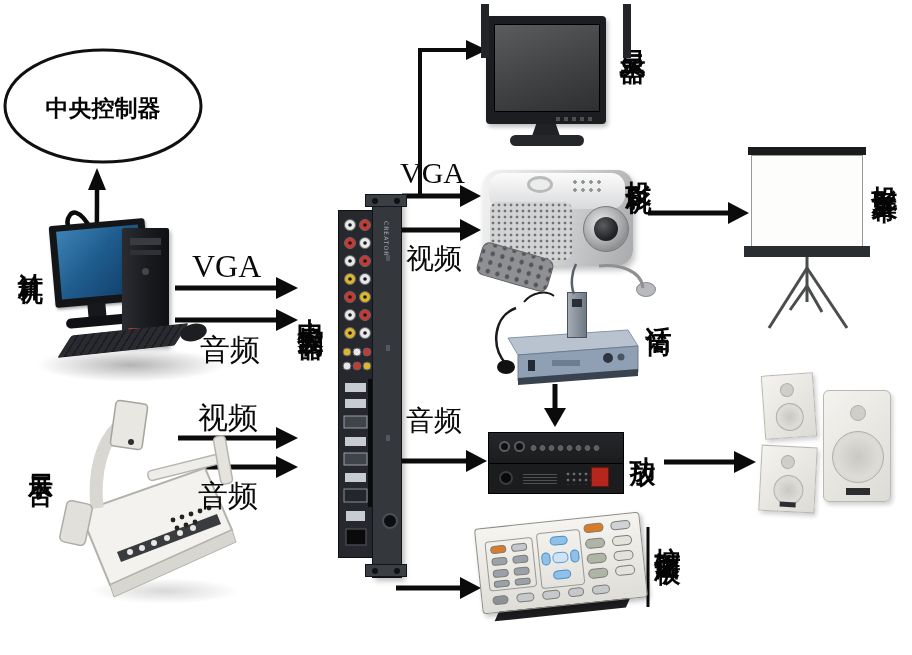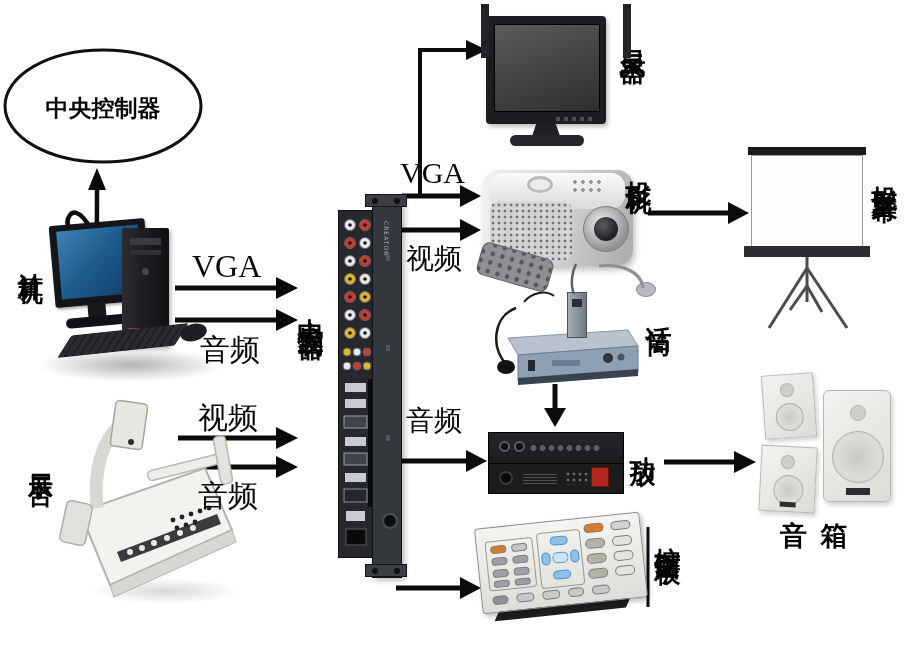--- a/index.html
+++ b/index.html
@@ -426,21 +426,20 @@
       <div class="spk-tweet" style="left:19px;top:8px;width:14px;height:14px;"></div>
       <div class="spk-woofer" style="left:13px;top:28px;width:30px;height:30px;"></div>
       <div class="spk-tag" style="left:20px;bottom:4px;width:16px;height:5px;"></div>
     </div>
     <div class="spk" style="left:823px;top:390px;width:68px;height:112px;border-radius:6px;">
       <div class="spk-tweet" style="left:26px;top:14px;width:16px;height:16px;"></div>
       <div class="spk-woofer" style="left:8px;top:40px;width:52px;height:52px;"></div>
       <div class="spk-tag" style="left:22px;bottom:6px;width:24px;height:7px;"></div>
     </div>
   </div>
-  <div class="hlabel" style="left:780px;top:518px;font-size:27px;letter-spacing:2px;">音 箱</div>
 
   <div>
     <div class="bp-base"></div>
     <div class="bp">
       <div class="bp-group" style="left:8px;top:13px;width:46px;height:48px;">
         <div class="pill" style="left:4px;top:4px;width:16px;height:8px;background:#d97b28;"></div>
         <div class="pill" style="left:25px;top:4px;width:16px;height:8px;background:#c3c8cd;"></div>
         <div class="pill" style="left:4px;top:16px;width:16px;height:8px;background:#9aa1a8;"></div>
         <div class="pill" style="left:25px;top:16px;width:16px;height:8px;background:#9aa1a8;"></div>
         <div class="pill" style="left:4px;top:28px;width:16px;height:8px;background:#9aa1a8;"></div>

